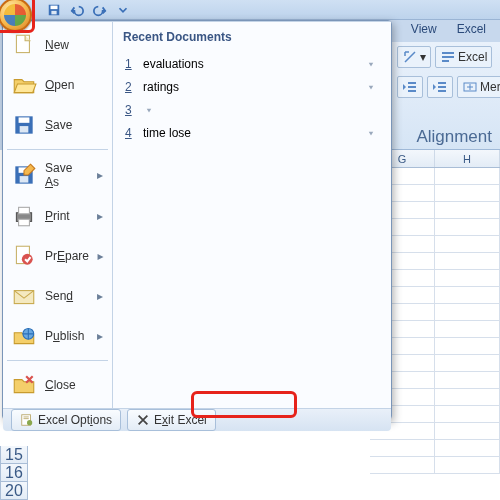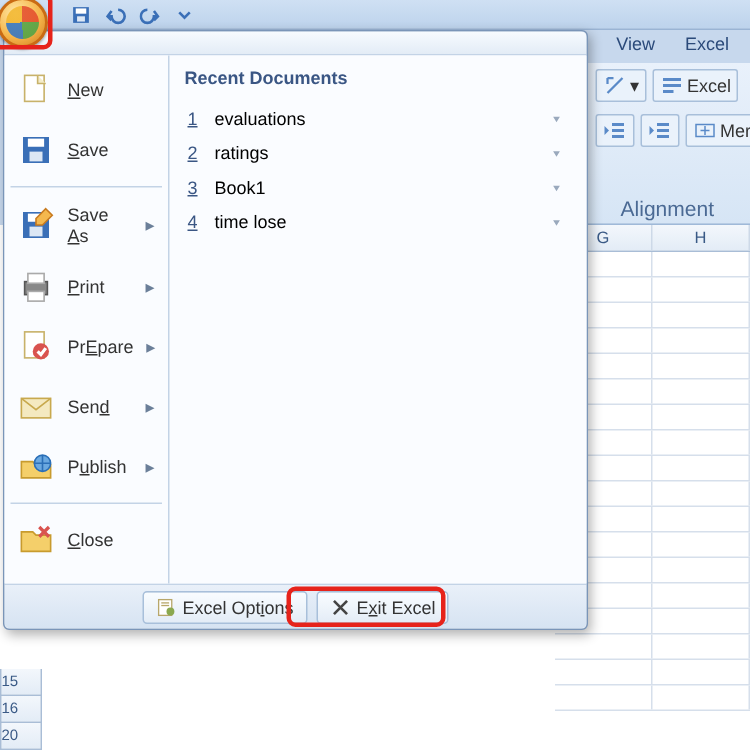--- a/index.html
+++ b/index.html
@@ -10,46 +10,46 @@
 .hl-office{position:absolute;top:-5px;left:-5px;width:40px;height:38px;border:3px solid #e6231b;border-radius:6px;z-index:6}
 .qat{display:flex;gap:3px;margin-left:42px}
 .qat .qbtn{width:20px;height:18px;display:flex;align-items:center;justify-content:center;border-radius:2px}
 .qat .qbtn svg{width:14px;height:14px}
 .ribbon-tabs{position:absolute;right:0;top:16px;height:22px;display:flex;gap:4px;align-items:flex-end;padding:0 6px}
 .ribbon-tabs .tab{padding:2px 8px;color:#2b4a7a}
 .ribbon-body{position:absolute;right:0;top:42px;width:110px;height:108px;background:linear-gradient(#e9f1fb,#d6e5f5);border-left:1px solid #9fb9d8;border-bottom:1px solid #9fb9d8}
 .rb-row{display:flex;gap:4px;padding:4px 6px;align-items:center}
 .rb-row svg{width:16px;height:16px}
 .rb-btn{border:1px solid #a8bfda;background:#eaf2fb;border-radius:2px;padding:2px 4px;display:flex;align-items:center;gap:2px}
-.group-label{position:absolute;bottom:2px;right:24px;font-size:14px;color:#4b6a94}
+.group-label{position:absolute;bottom:2px;right:8px;font-size:17px;color:#4b6a94}
 .grid{position:absolute;top:150px;left:0;right:0;bottom:0;background:#fff}
 .colhdrs{display:flex;height:18px;background:linear-gradient(#f3f7fc,#e3ecf6);border-bottom:1px solid #a9bdd6;position:absolute;right:0;top:0;width:130px}
 .colhdrs div{flex:1;text-align:center;border-right:1px solid #cdd9e8;color:#3a5a86;font-size:11px;line-height:18px}
 .cells{position:absolute;top:18px;right:0;width:130px;bottom:0}
 .cells .r{height:17px;border-bottom:1px solid #d6dfeb;display:flex}
 .cells .r div{flex:1;border-right:1px solid #d6dfeb}
 .rowhdrs{position:absolute;left:0;bottom:0;width:28px}
-.rowhdrs div{height:18px;background:linear-gradient(#f3f7fc,#e3ecf6);border:1px solid #a9bdd6;border-top:none;text-align:left;font-size:10px;color:#3a5a86;line-height:18px}
+.rowhdrs div{height:18px;background:linear-gradient(#f3f7fc,#e3ecf6);border:1px solid #a9bdd6;border-top:none;text-align:center;font-size:16px;color:#3a5a86;line-height:18px}
 .menu{position:absolute;top:20px;left:2px;width:390px;height:400px;background:#edf2f8;border:1px solid #7a95b8;border-radius:0 4px 4px 4px;box-shadow:2px 3px 8px rgba(0,0,0,.3);display:flex;flex-direction:column}
 .menu-top{height:16px;background:linear-gradient(#f7fbff,#e3ecf6);border-bottom:1px solid #c3d3e6;border-radius:0 4px 0 0}
 .menu-body{flex:1;display:flex;background:#fafcff}
 .left-col{width:110px;border-right:1px solid #c3d3e6;padding:4px 2px;display:flex;flex-direction:column;gap:2px}
 .mitem{display:flex;align-items:center;gap:8px;padding:6px 6px;border-radius:2px;cursor:default}
 .mitem .ic{width:26px;height:26px;flex:none;display:flex;align-items:center;justify-content:center}
 .mitem .lbl{flex:1}
 .mitem .lbl u{text-decoration:underline}
 .mitem .arrow{width:8px;text-align:center;color:#6b7f99}
 .sep{height:1px;background:#c3d3e6;margin:3px 2px}
 .right-col{flex:1;padding:8px 10px}
 .right-col h4{font-weight:bold;color:#3a5684;margin-bottom:8px}
 .recent{display:flex;align-items:center;gap:8px;padding:4px 2px;cursor:default}
 .recent .num{color:#3a5684;text-decoration:underline;width:10px}
 .recent .name{flex:1;color:#000000}
 .recent .pin{width:14px;color:#9aa9bd}
-.menu-foot{height:30px;background:linear-gradient(#e9f0f9,#d6e3f2);border-top:1px solid #c3d3e6;display:flex;justify-content:center;align-items:center;gap:6px;padding:0 8px;border-radius:0 0 4px 4px}
+.menu-foot{height:30px;background:linear-gradient(#e9f0f9,#d6e3f2);border-top:1px solid #c3d3e6;display:flex;justify-content:flex-start;align-items:center;gap:6px;padding:0 8px;border-radius:0 0 4px 4px}
 .fbtn{display:flex;align-items:center;gap:4px;border:1px solid #a8bfda;background:linear-gradient(#f9fcff,#e3ecf6);padding:3px 8px;border-radius:3px;cursor:default}
 .fbtn svg{width:14px;height:14px}
 .hl-options{position:absolute;bottom:1px;right:94px;width:106px;height:27px;border:3px solid #e6231b;border-radius:6px;z-index:10}
 </style>
 </head>
 <body>
 
 <div class="titlebar">
   <div class="office-btn"></div>
   <div class="hl-office"></div>
@@ -223,20 +223,29 @@
   <div class="menu-body">
     <div class="left-col" id="leftcol">
         <div class="mitem">
           <span class="ic">
             <svg viewBox="0 0 24 24" width="26" height="26">
               <rect x="5" y="3" width="12" height="16" fill="#fff" stroke="#c8b26a"></rect>
               <path d="M13 3v5h5" fill="#f4ecc9" stroke="#c8b26a"></path>
             </svg>
           </span>
           <span class="lbl"><u>N</u>ew</span>
+        </div>
+        <div class="mitem">
+          <span class="ic">
+            <svg viewBox="0 0 24 24" width="26" height="26">
+              <path d="M3 7h7l2 2h9v10H3z" fill="#f4cf6a" stroke="#c89b2e"></path>
+              <path d="M3 19l3-8h17l-3 8z" fill="#ffe79a" stroke="#c89b2e"></path>
+            </svg>
+          </span>
+          <span class="lbl"><u>O</u>pen</span>
         </div>
         <div class="mitem">
           <span class="ic">
             <svg viewBox="0 0 24 24" width="26" height="26">
               <rect x="4" y="4" width="16" height="16" fill="#3a6fb7"></rect>
               <rect x="7" y="5" width="10" height="5" fill="#fff"></rect>
               <rect x="8" y="13" width="8" height="6" fill="#dce7f4"></rect>
             </svg>
           </span>
           <span class="lbl"><u>S</u>ave</span>
@@ -320,21 +329,20 @@
           </div>
           <div class="recent">
             <span class="num">2</span>
             <span class="name">ratings</span>
             <span class="pin"><svg width="12" height="12" viewBox="0 0 16 16">
                 <path d="M8 2v7M5 9h6l-3 5z" fill="#9aa9bd"></path>
               </svg></span>
           </div>
           <div class="recent">
             <span class="num">3</span>
-            <span class="name">Book1</span>
             <span class="pin"><svg width="12" height="12" viewBox="0 0 16 16">
                 <path d="M8 2v7M5 9h6l-3 5z" fill="#9aa9bd"></path>
               </svg></span>
           </div>
           <div class="recent">
             <span class="num">4</span>
             <span class="name">time lose</span>
             <span class="pin"><svg width="12" height="12" viewBox="0 0 16 16">
                 <path d="M8 2v7M5 9h6l-3 5z" fill="#9aa9bd"></path>
               </svg></span>

